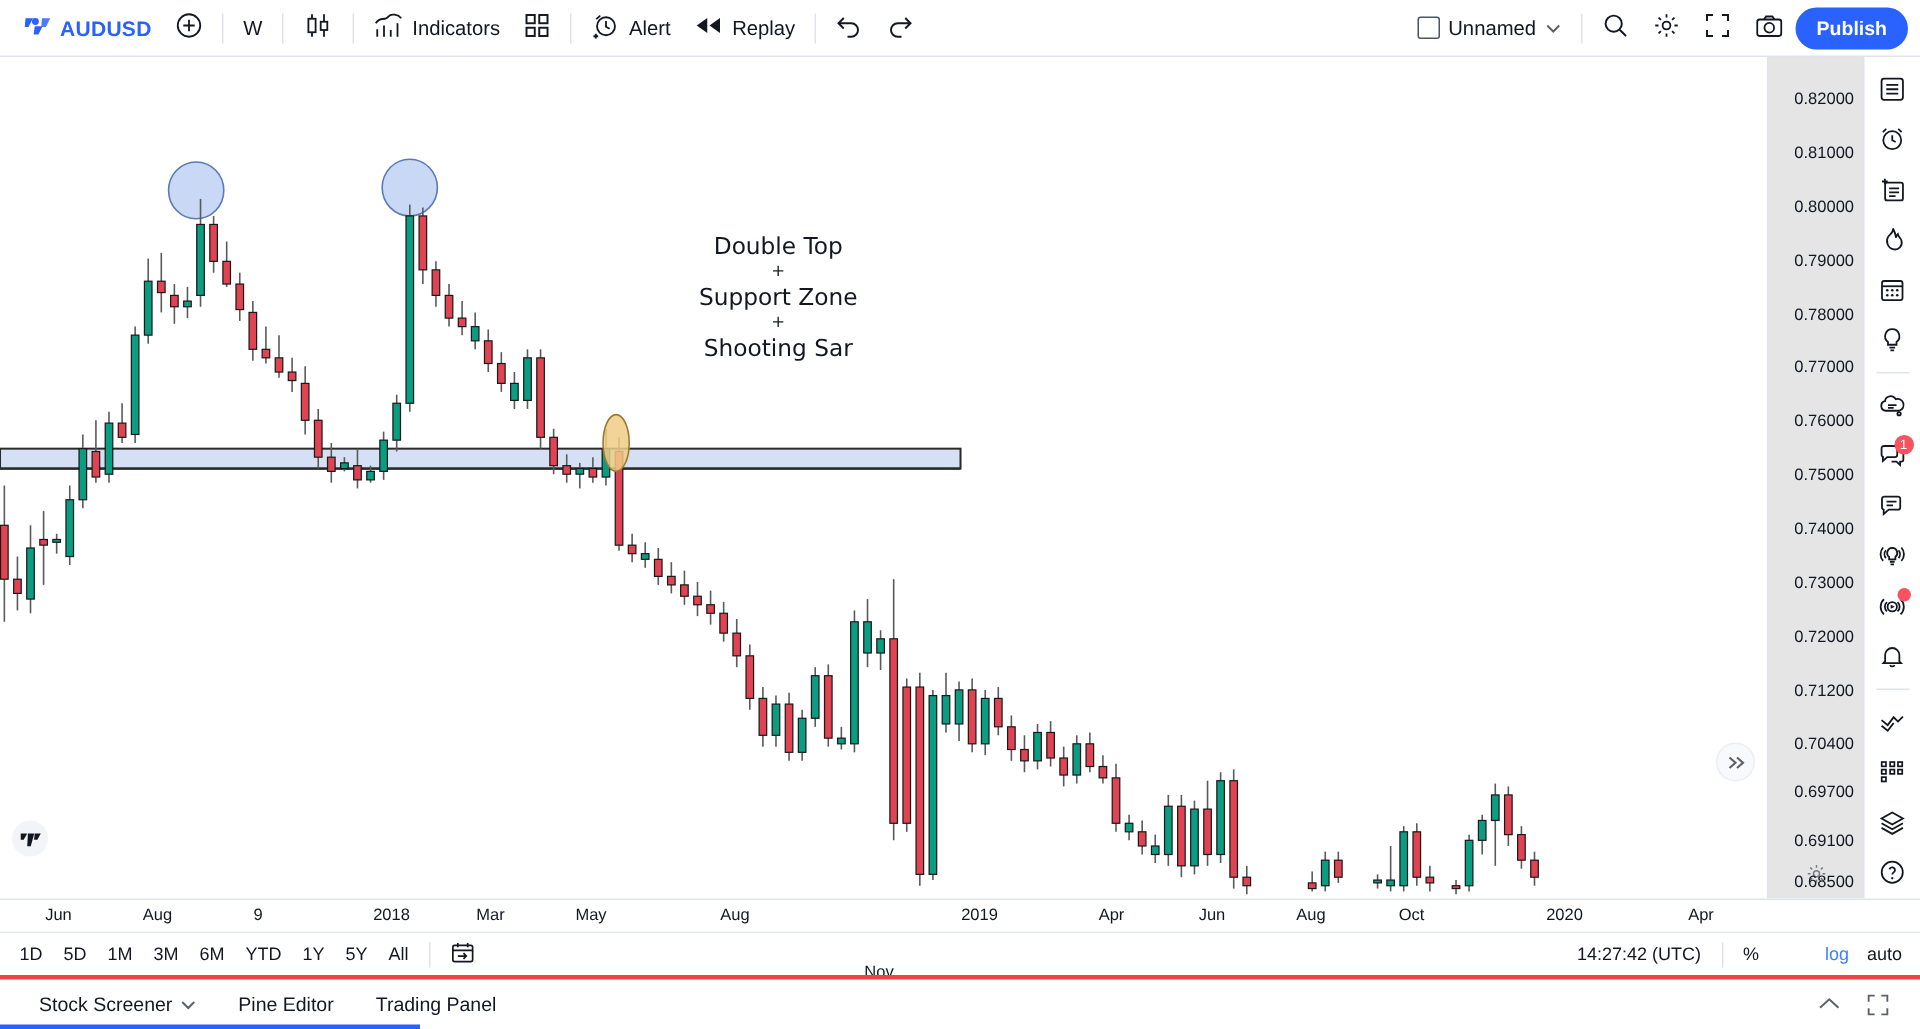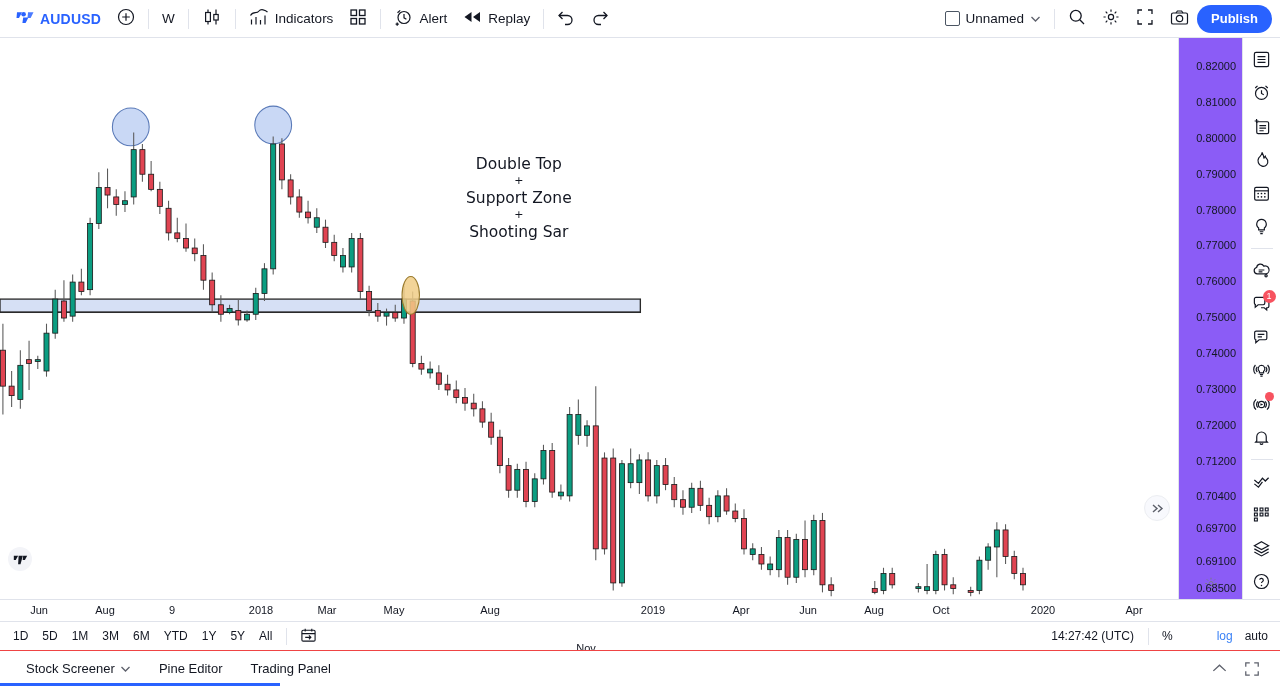--- a/index.html
+++ b/index.html
@@ -73,21 +73,21 @@
     position: absolute; right: 8px; bottom: 78px; z-index: 6;
     width: 26px; height: 26px; border-radius: 50%; background: #f8f9fd;
     border: 1px solid #eceef2;
     display: flex; align-items: center; justify-content: center;
     color: #5d606b; font-size: 13px; cursor: pointer;
   }
 
   
   .pricescale {
     width: 64px; min-width: 64px; position: relative;
-    border-left: 1px solid #e0e3eb; background: #8b5cf6;
+    border-left: 1px solid #e0e3eb; background: #e5e5e5;
   }
   .ptick {
     position: absolute; right: 6px; font-size: 11px; color: #131722;
     transform: translateY(-50%); white-space: nowrap;
   }
   .scale-gear {
     position: absolute; bottom: 4px; left: 50%; transform: translateX(-50%);
     color: #787b86; cursor: pointer;
   }
 
@@ -134,21 +134,21 @@
     cursor: pointer; white-space: nowrap;
   }
   .bt-sep { width: 1px; height: 17px; background: #e0e3eb; margin: 0 7px; }
   .clock { font-size: 12px; color: #131722; padding: 0 7px; }
   .sc-btn { font-size: 12px; color: #131722; padding: 3px 6px; border-radius: 4px; cursor: pointer; }
   .sc-btn.active { color: #3b82f6; margin-left: 32px; }
 
   
   .statusbar {
     height: 36px; min-height: 36px; display: flex; align-items: center;
-    border-top: 1px solid #ef4444; background: #fff; padding: 0 12px;
+    border-top: 3px solid #ef4444; background: #fff; padding: 0 12px;
     position: relative;
     justify-content: flex-end;
   }
   .st-tab {
     font-size: 13px; color: #131722; padding: 0 14px; height: 36px;
     display: flex; align-items: center; gap: 5px; cursor: pointer;
   }
   .st-spacer { flex: 1; }
   .st-ico { color: #5d606b; padding: 0 8px; cursor: pointer; display:flex; align-items:center; }
   .accent-line { position: absolute; left: 0; bottom: 0; height: 3px; width: 280px; background: #2962ff; }

